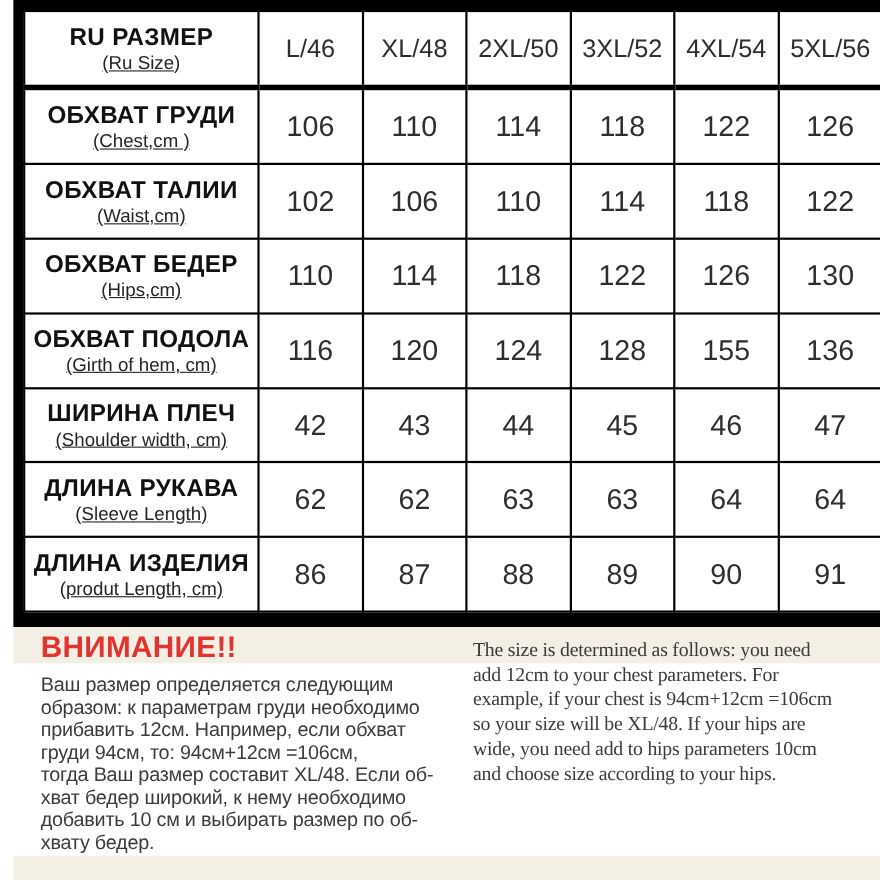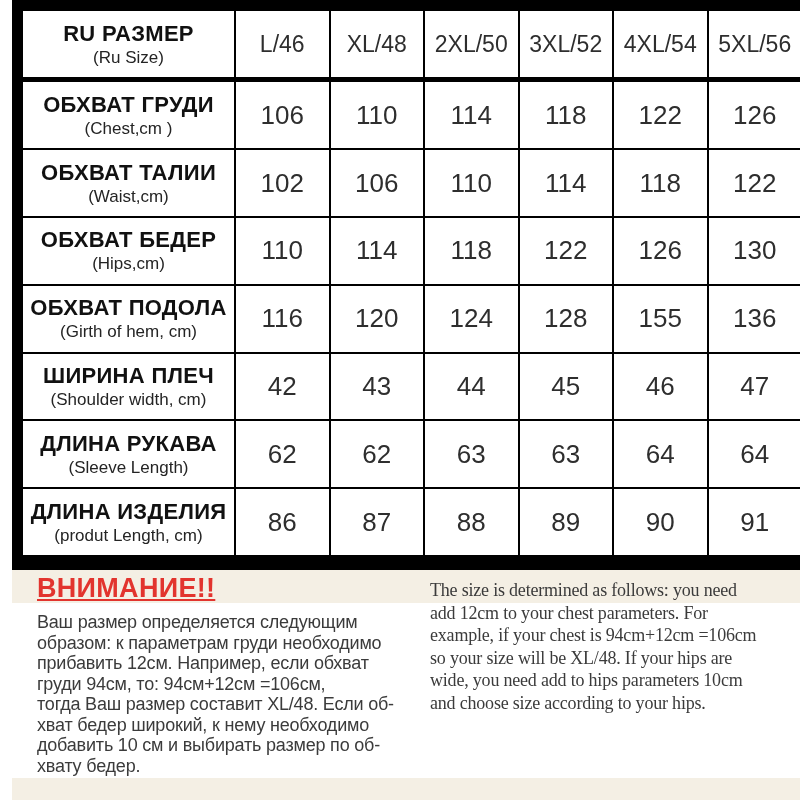--- a/index.html
+++ b/index.html
@@ -50,20 +50,21 @@
     font-weight: 700;
     color: #111111;
     letter-spacing: 0.3px;
     line-height: 26px;
   }
   .lbl-en {
     font-size: 17px;
     font-weight: 400;
     color: #242424;
     line-height: 21px;
+    text-decoration: underline;
   }
   .size-cell {
     font-size: 23px;
     color: #2e2e2e;
   }
   .val-cell {
     font-size: 26px;
     color: #2e2e2e;
   }
 
@@ -89,21 +90,20 @@
     column-gap: 13px;
     padding: 2px 0 0 25px;
     box-sizing: border-box;
   }
   .note-heading {
     font-size: 27px;
     font-weight: 700;
     line-height: 33px;
     color: #e2342e;
     letter-spacing: 0.3px;
-    text-decoration: underline;
   }
   .note-body {
     margin-top: 7px;
     font-size: 18px;
     color: #3b3b3b;
     white-space: pre-line;
     letter-spacing: -0.2px;
   }
   .note-ru .note-body { line-height: 20.5px; }
   .note-en .note-body { line-height: 22.5px; font-family: Liberation Serif, serif; }

